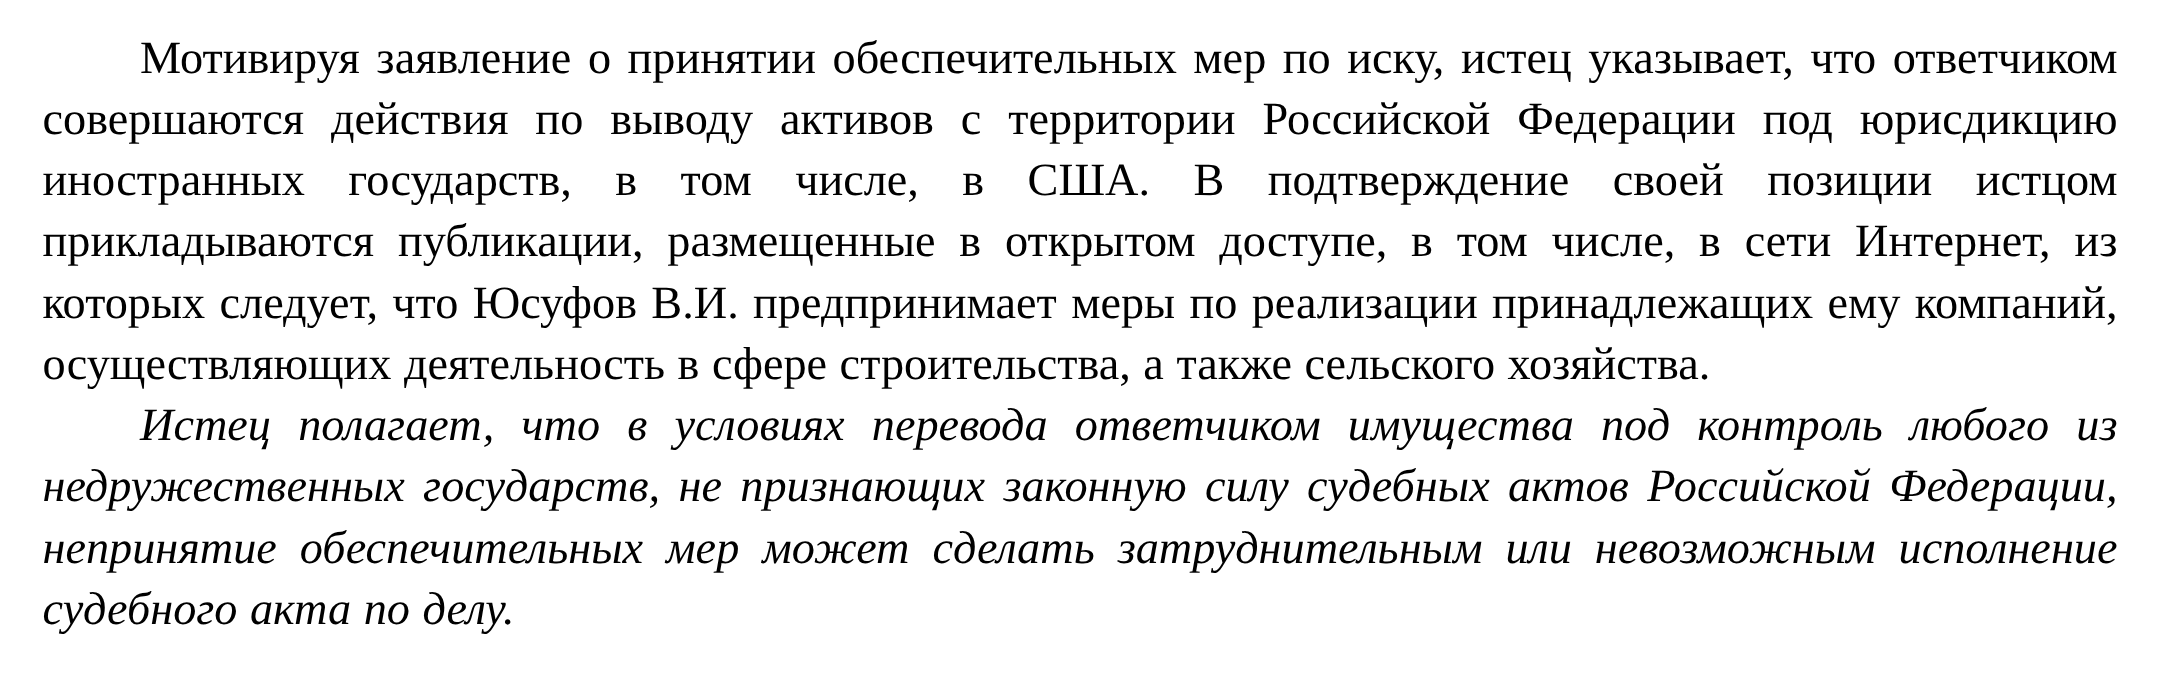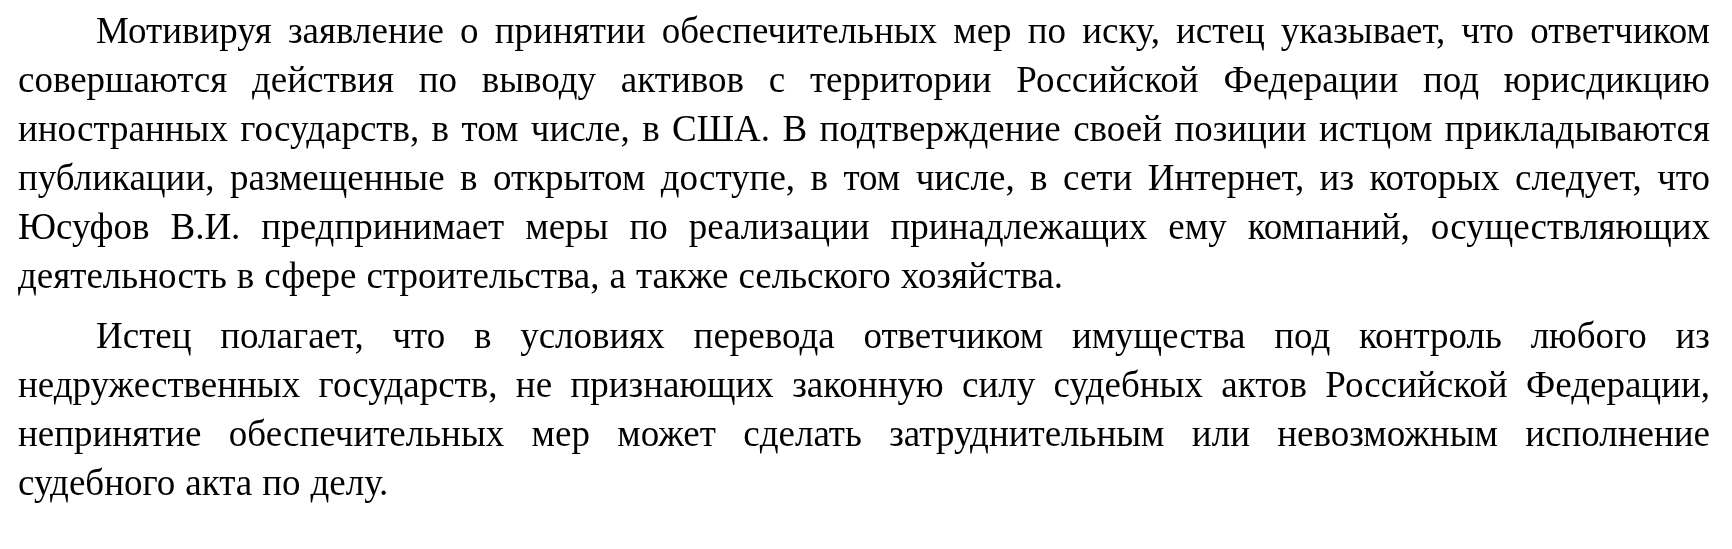--- a/index.html
+++ b/index.html
@@ -11,39 +11,40 @@
     width: 1732px;
     height: 549px;
     overflow: hidden;
     font-family: "Liberation Serif", "DejaVu Serif", serif;
     color: #000000;
   }
   .page {
     width: 1732px;
     height: 549px;
     box-sizing: border-box;
-    padding: 0;
+    padding: 16px;
     position: relative;
   }
   .doc-body {
     padding: 0 22px 0 18px;
   }
   .para {
     margin: 0;
     font-size: 37px;
     line-height: 49px;
     text-align: justify;
     text-indent: 78px;
     text-justify: inter-word;
     color: #000000;
     hyphens: none;
     word-spacing: 0.02em;
   }
   .para + .para {
-    margin-top: 11px;
+    margin-top: 0;
+    font-style: italic;
   }
   
   .top-sliver {
     height: 6px;
     width: 100%;
   }
 </style>
 </head>
 <body>
 

